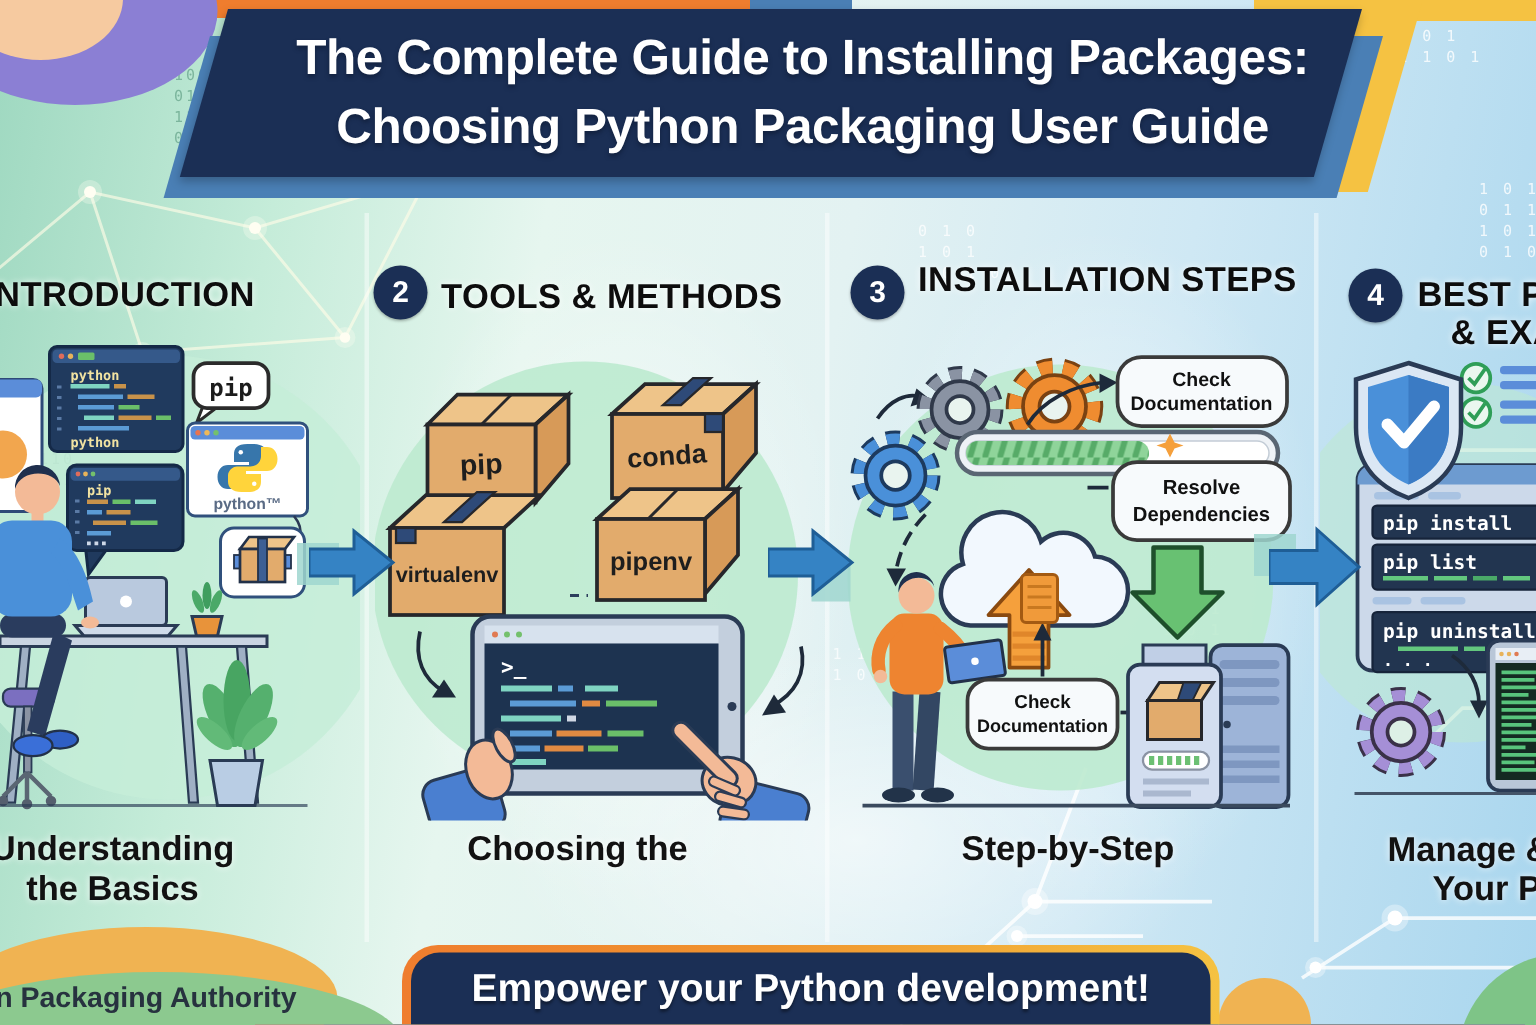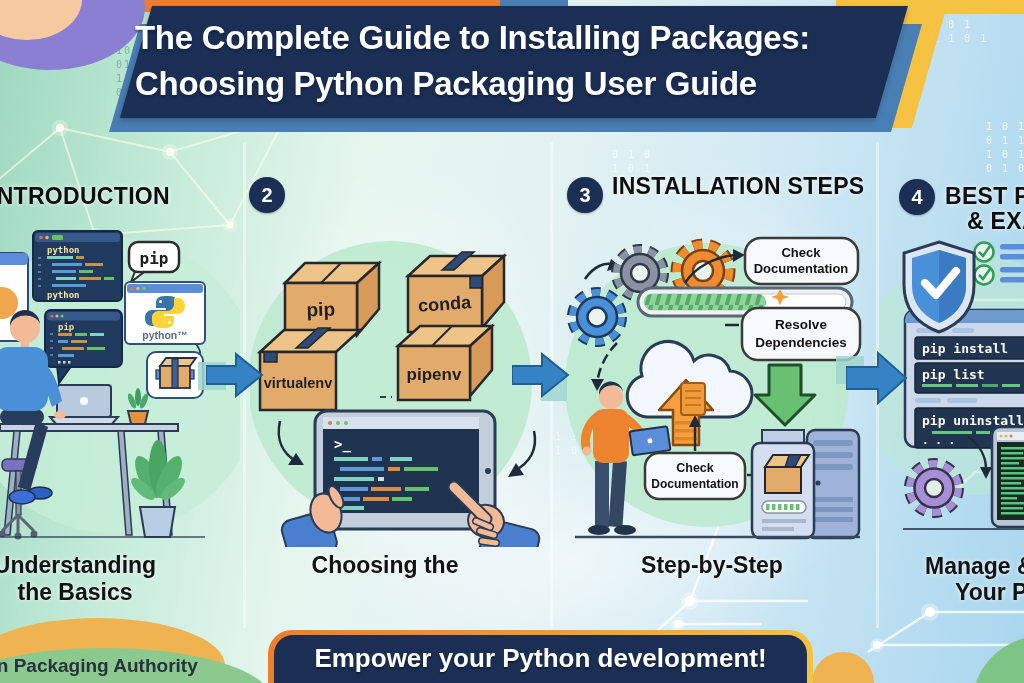--- a/index.html
+++ b/index.html
@@ -1,21 +1,21 @@
 <!DOCTYPE html>
 <html><head>
 <meta charset="utf-8">
 <style>
   html,body{margin:0;padding:0;background:#777;}
   #canvas{position:relative;width:1024px;height:683px;overflow:hidden;
     font-family:"Liberation Sans",sans-serif;
     background:linear-gradient(100deg,#9ed8c0 0%,#c5ecd9 18%,#e6f6ef 34%,#e3f2f2 52%,#cfe8f4 72%,#a9d6ee 100%);}
   .abs{position:absolute;}
   .glow{background:radial-gradient(ellipse at center,rgba(255,255,255,.55) 0%,rgba(255,255,255,0) 70%);}
-  .hdr-title{color:#fff;font-weight:800;font-size:33px;line-height:46px;text-align:left;white-space:nowrap;
+  .hdr-title{color:#fff;font-weight:800;font-size:33px;line-height:46px;text-align:center;white-space:nowrap;
     text-shadow:0 2px 3px rgba(10,20,40,.5);letter-spacing:-.3px;}
   .sec-title{font-weight:800;font-size:23px;color:#0d0d0d;white-space:nowrap;letter-spacing:.3px;
     text-shadow:0 0 5px rgba(255,255,255,.85);}
   .badge{width:36px;height:36px;border-radius:50%;background:#1b2f55;color:#fff;font-weight:800;font-size:20px;
     line-height:36px;text-align:center;box-shadow:0 1px 2px rgba(0,0,0,.3);}
   .caption{font-weight:800;font-size:23px;line-height:27px;color:#121212;text-align:center;white-space:nowrap;
     text-shadow:0 0 5px rgba(255,255,255,.85);}
   .divider{width:3px;background:rgba(255,255,255,.45);}
   .binary{font-family:"DejaVu Sans Mono",monospace;font-size:10px;line-height:14px;letter-spacing:2px;white-space:pre;}
   .banner-outer{background:linear-gradient(90deg,#ef7d2e 0%,#f0952f 45%,#f5c242 100%);
@@ -113,20 +113,21 @@
   <div class="abs" style="left:884px;top:2px;width:64px;height:126px;background:#f5c242;transform:skewX(-16deg);transform-origin:top left;"></div>
   <div class="abs" style="left:140px;top:24px;width:782px;height:108px;background:#4a7fb5;transform:skewX(-16deg);transform-origin:top left;"></div>
   <div class="abs" style="left:152px;top:6px;width:756px;height:112px;background:#1b2f55;transform:skewX(-16deg);transform-origin:top left;box-shadow:0 3px 6px rgba(0,0,0,.25);"></div>
   <div class="abs" style="left:135px;top:15px;width:800px;">
     <div class="hdr-title">The Complete Guide to Installing Packages:</div>
     <div class="hdr-title">Choosing Python Packaging User Guide</div>
   </div>
 
   <div class="abs sec-title" style="left:-10px;top:183px;">INTRODUCTION</div>
   <div class="abs badge" style="left:249px;top:177px;">2</div>
+  <div class="abs sec-title" style="left:294px;top:184px;">TOOLS &amp; METHODS</div>
   <div class="abs badge" style="left:567px;top:177px;">3</div>
   <div class="abs sec-title" style="left:612px;top:173px;">INSTALLATION STEPS</div>
   <div class="abs badge" style="left:899px;top:179px;">4</div>
   <div class="abs sec-title" style="left:945px;top:183px;">BEST PRACTICES</div>
   <div class="abs sec-title" style="left:967px;top:208px;">&amp; EXAMPLES</div>
 
   <svg class="abs" style="left:0;top:225px;" width="240" height="322" viewBox="0 0 240 322">
     <circle cx="112" cy="160" r="148" fill="#c6edd8" opacity=".85"></circle>
 
     <g>

